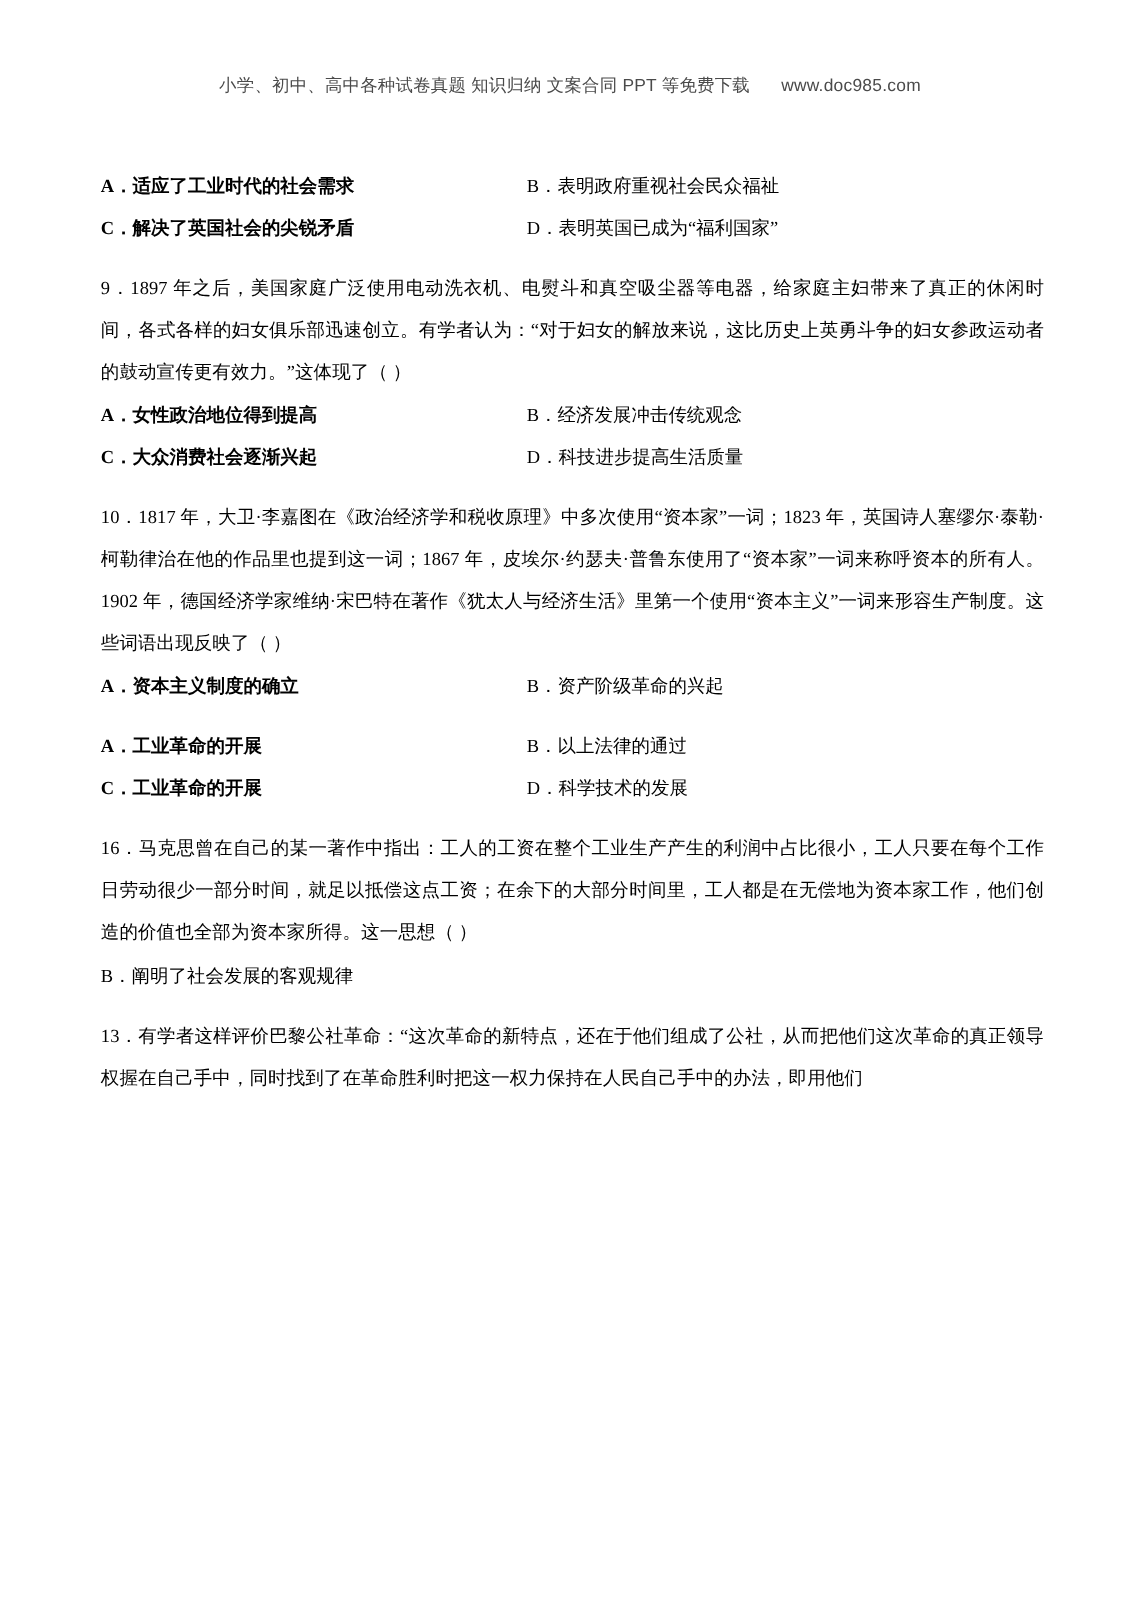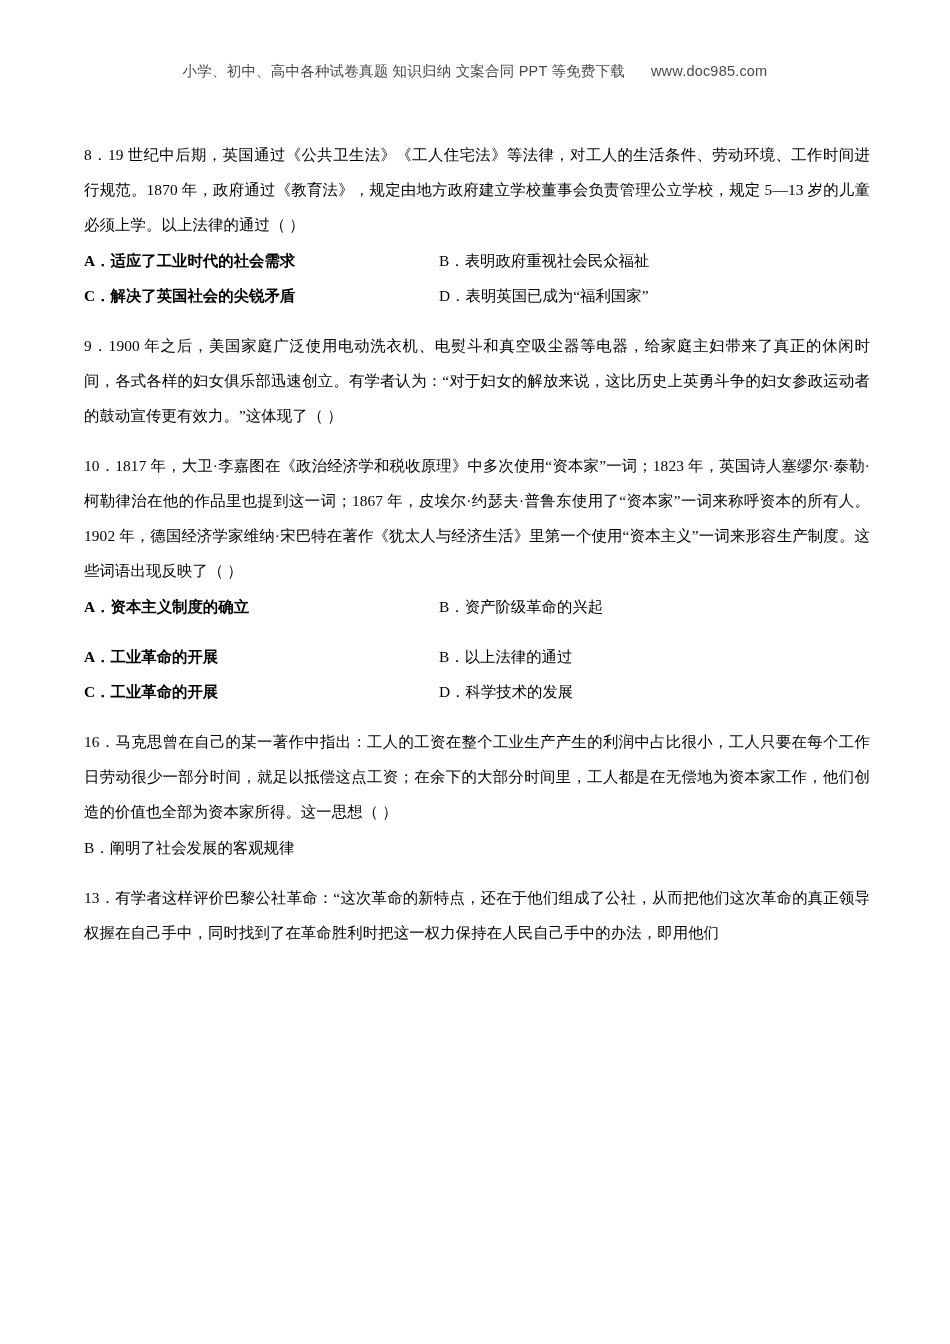--- a/index.html
+++ b/index.html
@@ -75,35 +75,44 @@
 
 <div class="page">
 
   <div class="watermark">
     <span>小学、初中、高中各种试卷真题  知识归纳  文案合同  PPT 等免费下载</span><span class="url">www.doc985.com</span>
   </div>
 
   <div class="content">
 
     <div class="q">
-      <div class="stem">8．19 世纪中后期，英国通过《公共卫生法》《工人住宅法》等法律，对工人的生活条件、劳动环境、工作时间进行规范。1870 年，政府通过《教育法》，规定由地方政府建立学校董事会负责管理公立学校，规定 5—13 岁的儿童必须上学。以上法律的通过（      ）</div>
       <div class="opts">
         <div class="optrow">
           <span class="o1">A．适应了工业时代的社会需求</span>
           <span class="o2">B．表明政府重视社会民众福祉</span>
         </div>
         <div class="optrow">
           <span class="o1">C．解决了英国社会的尖锐矛盾</span>
           <span class="o2">D．表明英国已成为“福利国家”</span>
         </div>
       </div>
     </div>
 
     <div class="q">
-      <div class="stem">9．1900 年之后，美国家庭广泛使用电动洗衣机、电熨斗和真空吸尘器等电器，给家庭主妇带来了真正的休闲时间，各式各样的妇女俱乐部迅速创立。有学者认为：“对于妇女的解放来说，这比历史上英勇斗争的妇女参政运动者的鼓动宣传更有效力。”这体现了（      ）</div>
+      <div class="stem">9．1897 年之后，美国家庭广泛使用电动洗衣机、电熨斗和真空吸尘器等电器，给家庭主妇带来了真正的休闲时间，各式各样的妇女俱乐部迅速创立。有学者认为：“对于妇女的解放来说，这比历史上英勇斗争的妇女参政运动者的鼓动宣传更有效力。”这体现了（      ）</div>
+      <div class="opts">
+        <div class="optrow">
+          <span class="o1">A．女性政治地位得到提高</span>
+          <span class="o2">B．经济发展冲击传统观念</span>
+        </div>
+        <div class="optrow">
+          <span class="o1">C．大众消费社会逐渐兴起</span>
+          <span class="o2">D．科技进步提高生活质量</span>
+        </div>
+      </div>
     </div>
 
     <div class="q">
       <div class="stem">10．1817 年，大卫·李嘉图在《政治经济学和税收原理》中多次使用“资本家”一词；1823 年，英国诗人塞缪尔·泰勒·柯勒律治在他的作品里也提到这一词；1867 年，皮埃尔·约瑟夫·普鲁东使用了“资本家”一词来称呼资本的所有人。1902 年，德国经济学家维纳·宋巴特在著作《犹太人与经济生活》里第一个使用“资本主义”一词来形容生产制度。这些词语出现反映了（      ）</div>
       <div class="opts">
         <div class="optrow">
           <span class="o1">A．资本主义制度的确立</span>
           <span class="o2">B．资产阶级革命的兴起</span>
         </div>
       </div>

